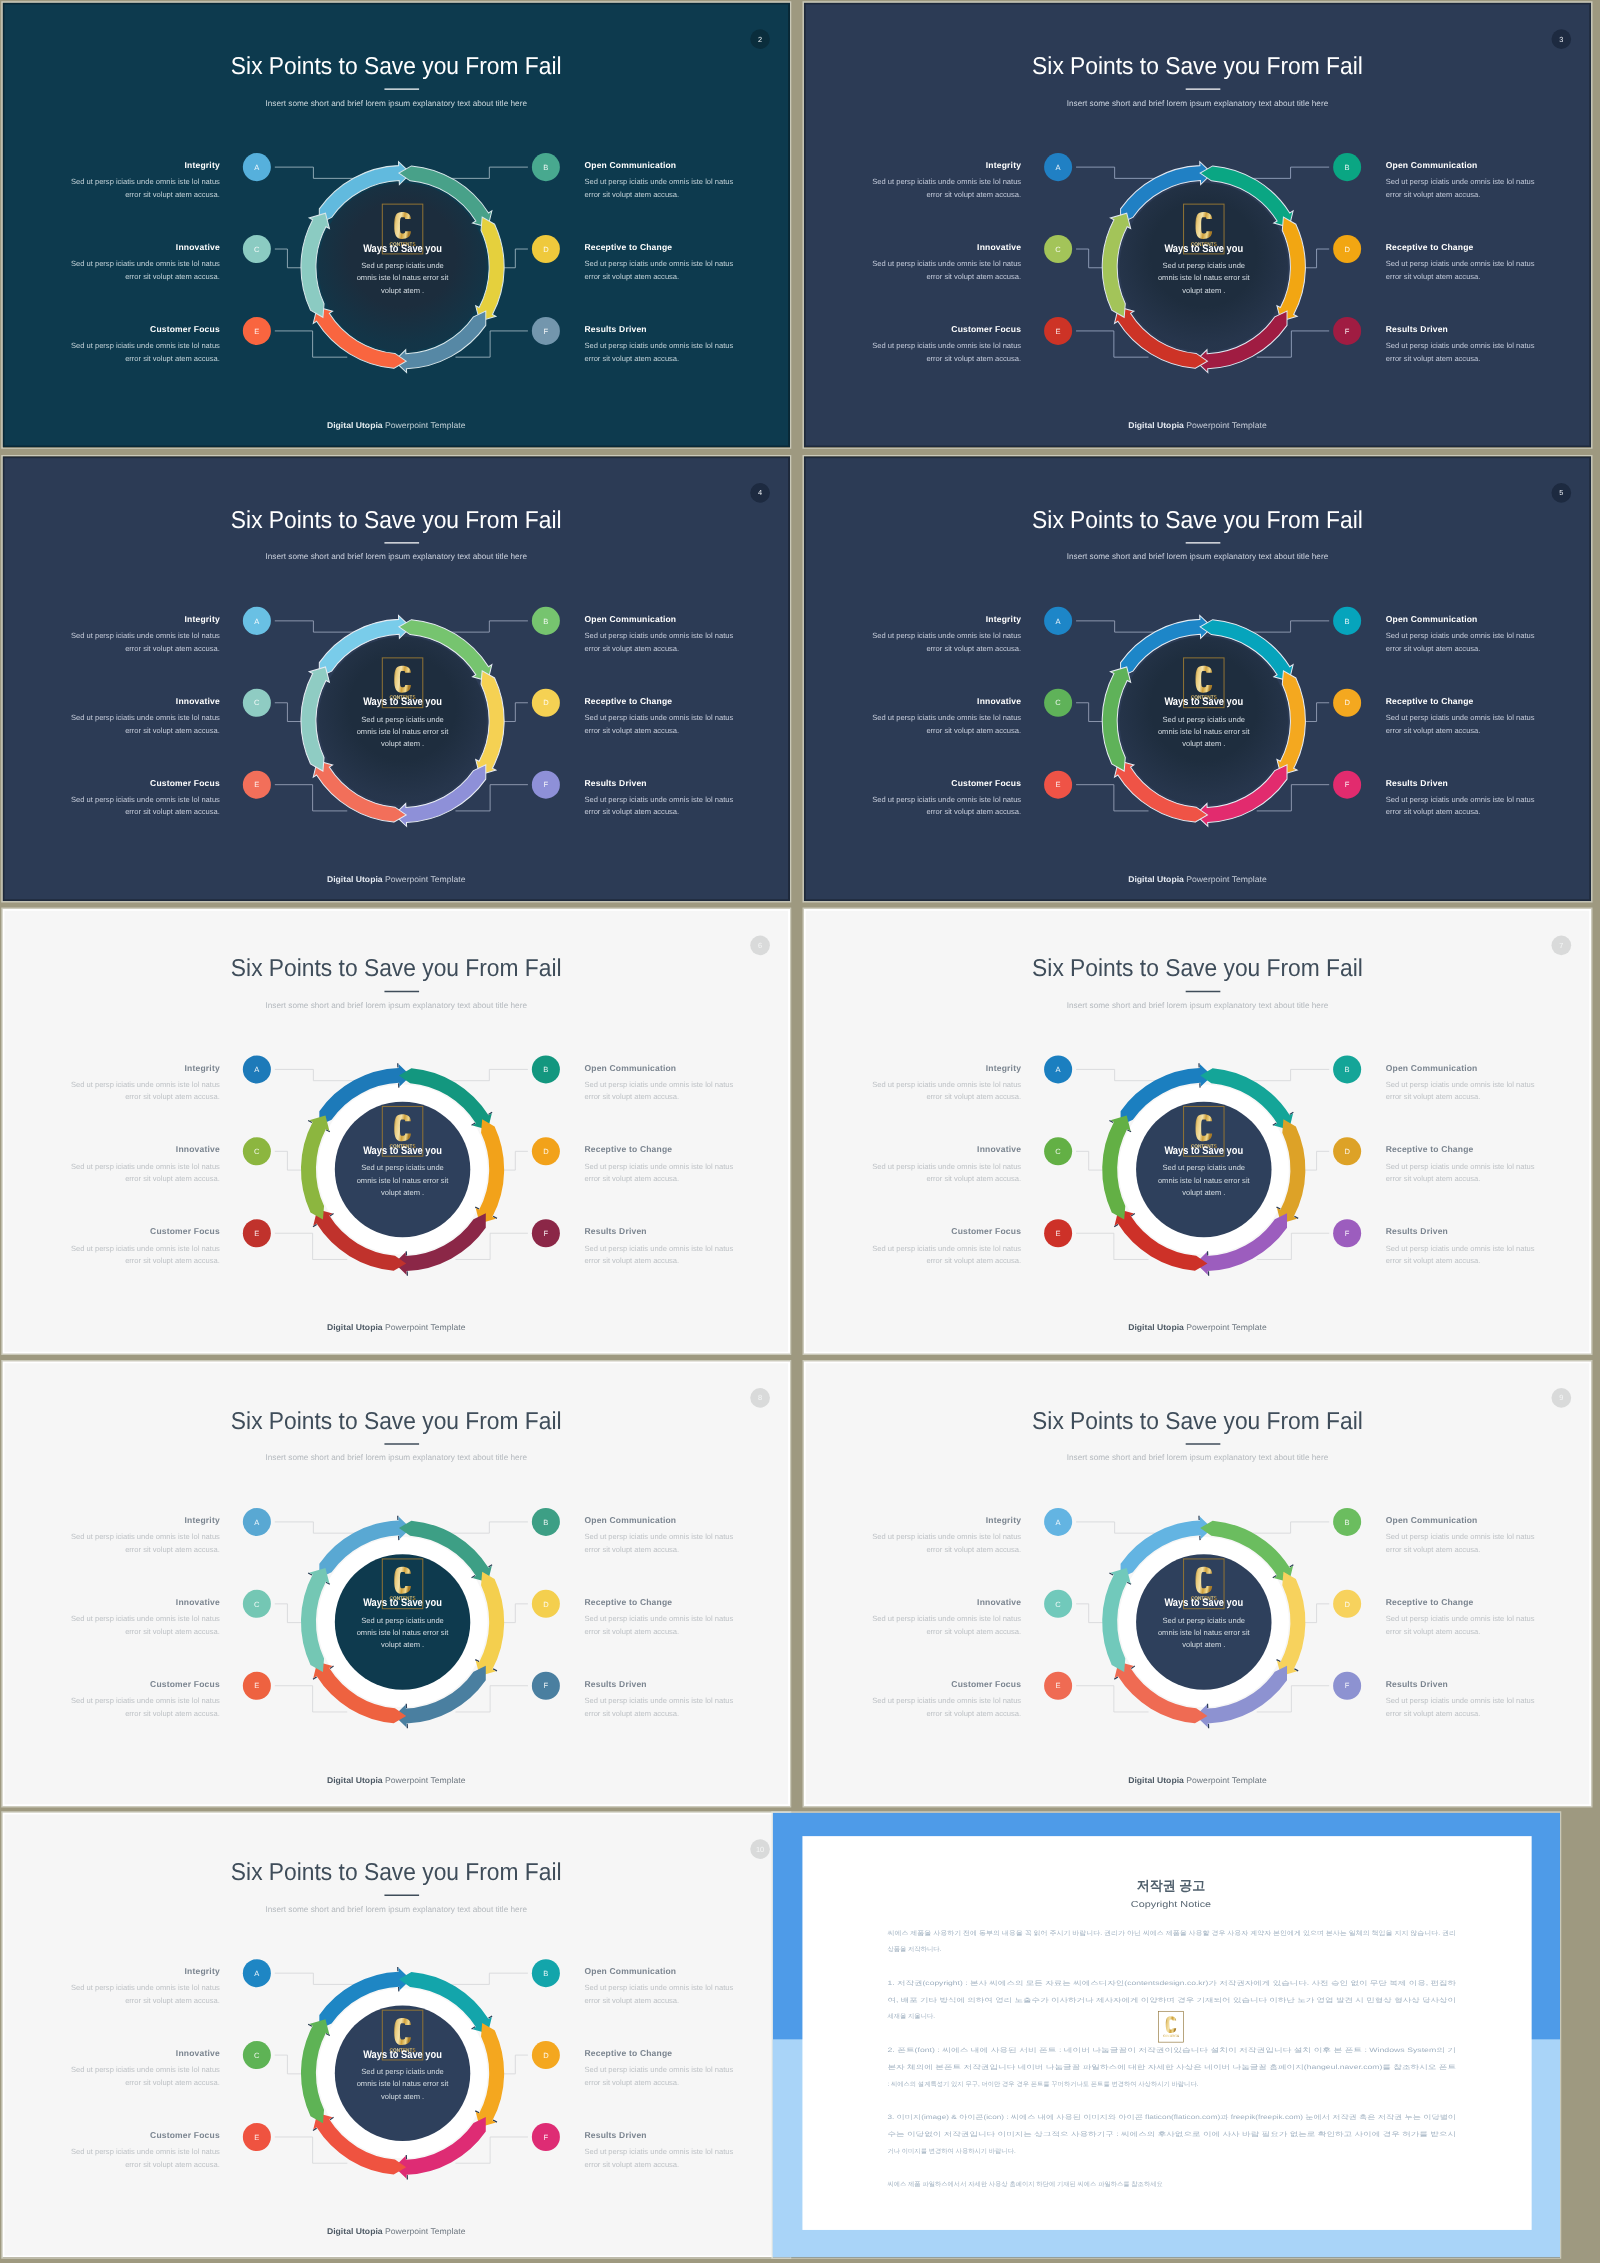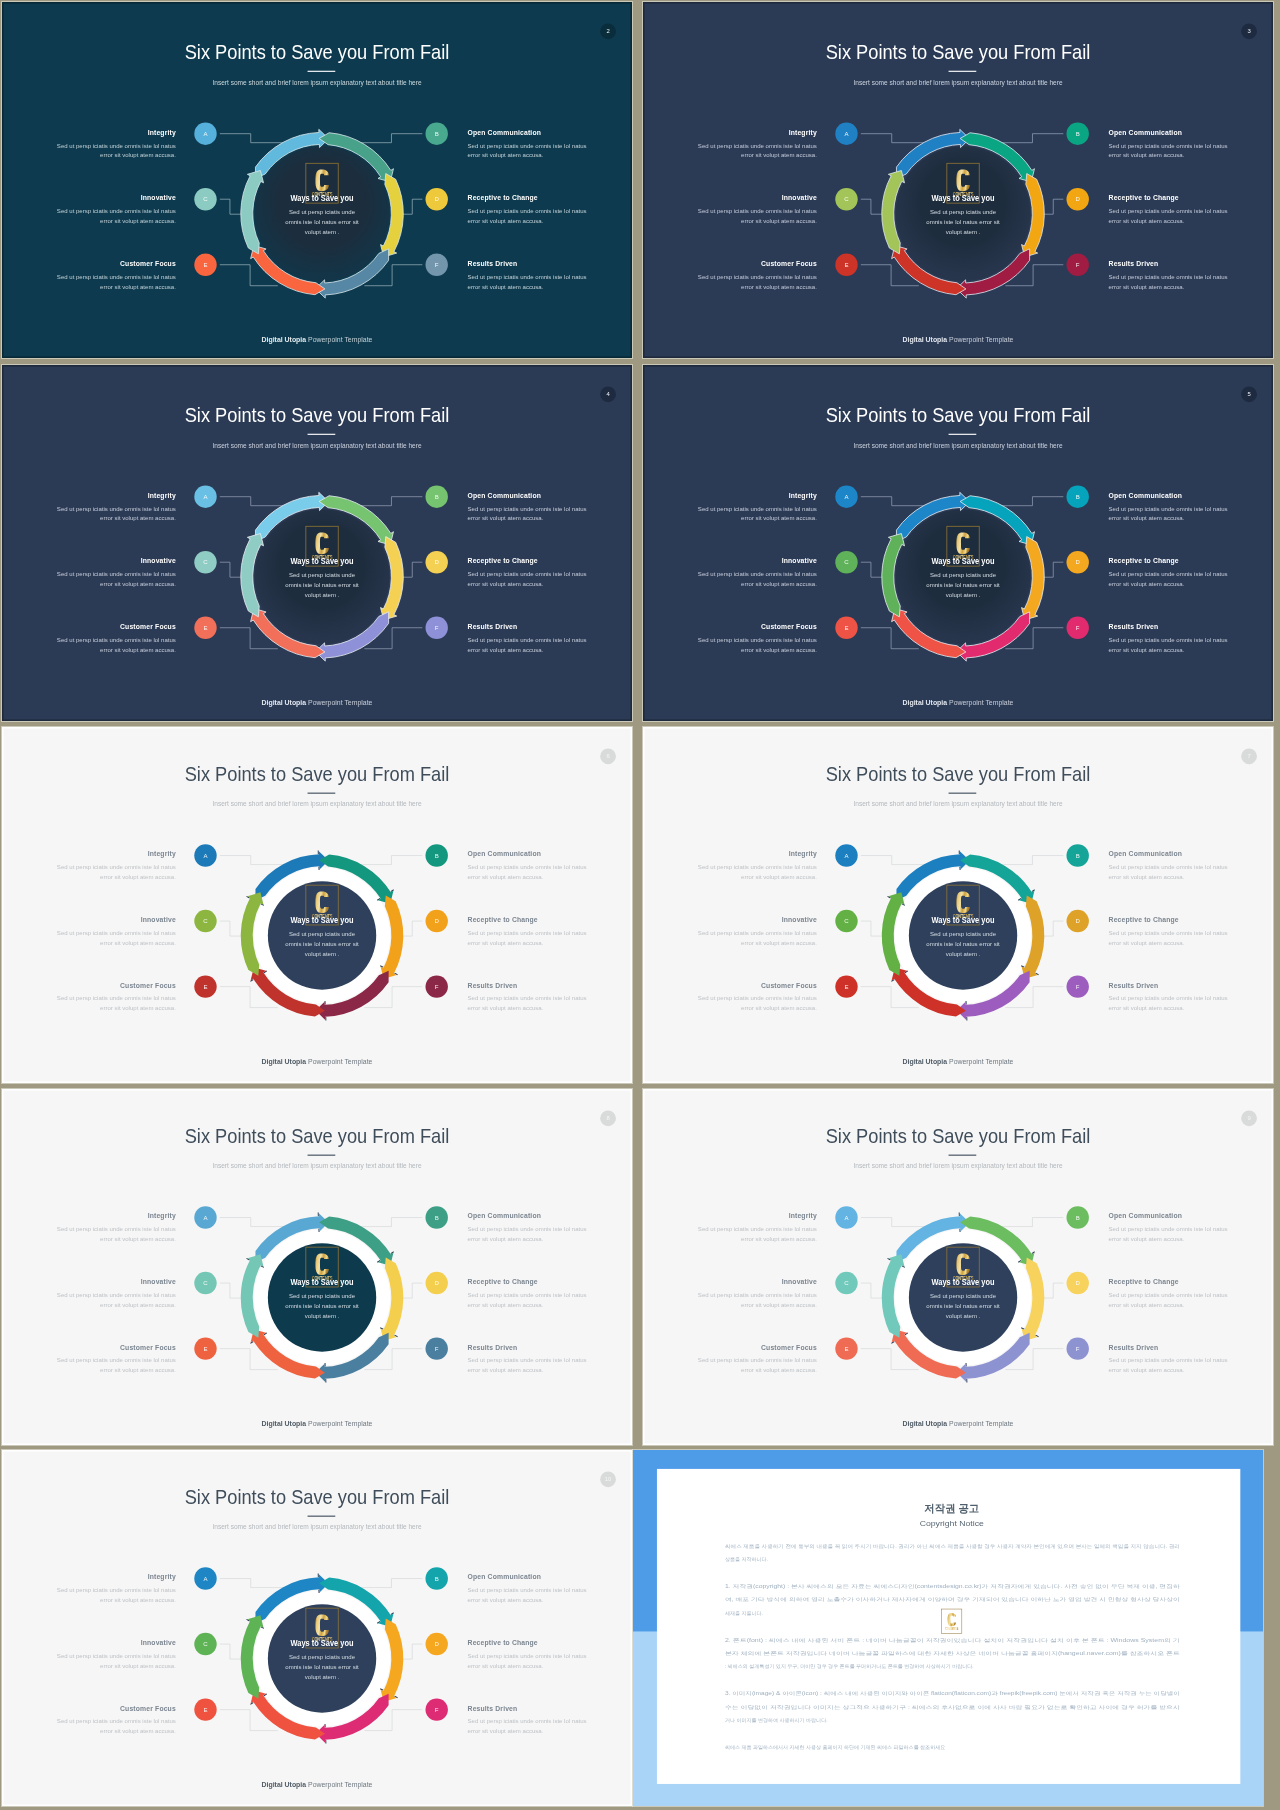--- a/index.html
+++ b/index.html
@@ -774,21 +774,21 @@
         <text x="276" y="434" text-anchor="end" font-size="9.6" fill="#bec2c6">Sed ut persp  iciatis unde omnis  iste lol  natus</text>
         <text x="276" y="449.8" text-anchor="end" font-size="9.6" fill="#bec2c6">error  sit volupt atem accusa.</text>
         <circle cx="690" cy="412" r="17.8" fill="#de2c74"></circle>
         <text x="690" y="415.4" text-anchor="middle" font-size="9.6" fill="#ffffff" opacity="0.9">F</text>
         <text x="739" y="413.5" text-anchor="start" font-size="10.8" font-weight="bold" letter-spacing="0.25" fill="#7b8590">Results Driven</text>
         <text x="739" y="434" text-anchor="start" font-size="9.6" fill="#bec2c6">Sed ut persp  iciatis unde omnis  iste lol  natus</text>
         <text x="739" y="449.8" text-anchor="start" font-size="9.6" fill="#bec2c6">error  sit volupt atem accusa.</text>
         <text x="500" y="535" text-anchor="middle" textLength="176" lengthAdjust="spacingAndGlyphs" font-size="10.4"><tspan font-weight="bold" fill="#4f5b66">Digital Utopia</tspan><tspan fill="#4f5b66" opacity="0.82"> Powerpoint Template</tspan></text>
       </svg>
     </div>
-    <div class="slide" style="left:633px;top:1450px;width:630px;height:356px;text-decoration:underline;">
+    <div class="slide" style="left:618px;top:1450px;width:630px;height:356px;text-decoration:underline;">
       <svg viewBox="0 0 1000 565" preserveAspectRatio="none">
         <rect width="1000" height="565" fill="#4e9be8"></rect>
         <rect x="0" y="288" width="1000" height="277" fill="#a9d4f8"></rect>
         <rect x="38" y="30" width="926" height="500" fill="#ffffff"></rect>
         <text x="506" y="99" text-anchor="middle" textLength="87" lengthAdjust="spacingAndGlyphs" font-size="17" font-weight="bold" fill="#4f5f6c">저작권 공고</text>
         <text x="506" y="120" text-anchor="middle" textLength="102" lengthAdjust="spacingAndGlyphs" font-size="11" fill="#5a6874">Copyright Notice</text>
         <g transform="translate(506,272) scale(0.62)">
           <defs>
             <linearGradient id="goldcp" x1="0" y1="0" x2="1" y2="0.25">
               <stop offset="0" stop-color="#8c6a22"></stop>

